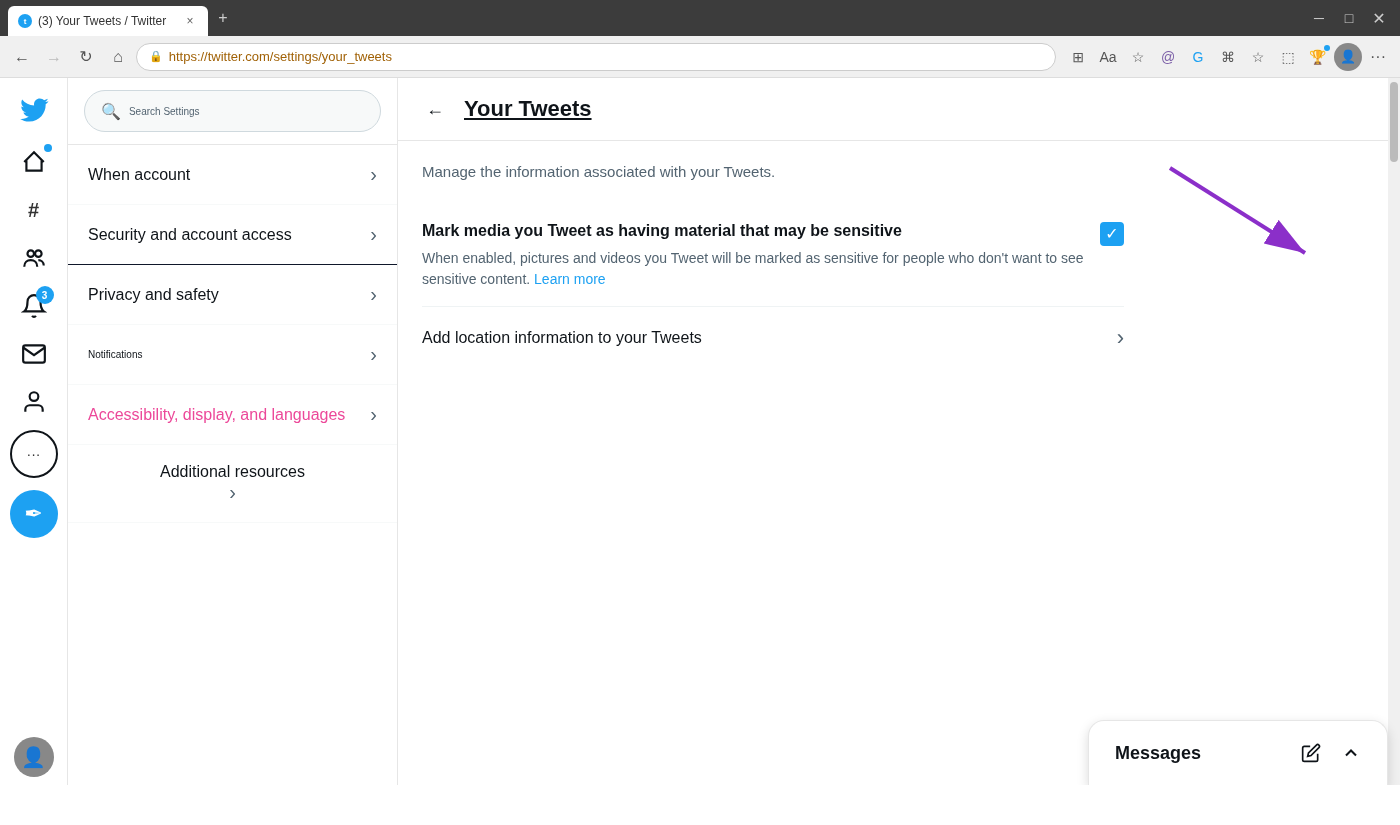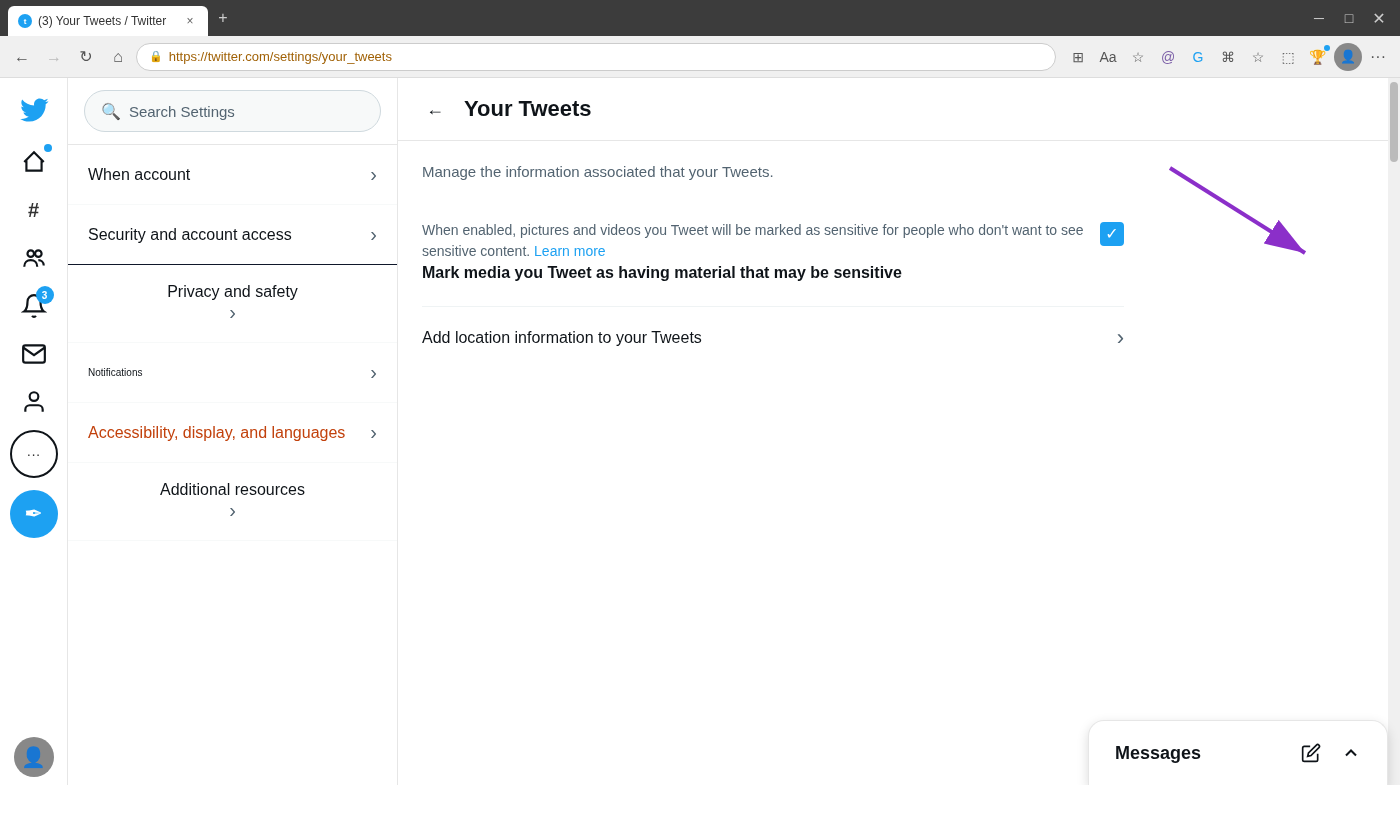--- a/index.html
+++ b/index.html
@@ -139,73 +139,73 @@
     <div style="width:40px;height:40px;border-radius:50%;background:#888;overflow:hidden;cursor:pointer;display:flex;align-items:center;justify-content:center;color:#555;font-size:20px;">
       👤
     </div>
   </div>
 
   <div style="width:330px;background:#fff;border-right:1px solid #e6e6e6;overflow-y:auto;">
 
     <div style="padding:12px 16px;border-bottom:1px solid #e6e6e6;">
       <div style="width:100%;height:42px;border:1px solid #cfd9de;border-radius:21px;display:flex;align-items:center;padding:0 16px;gap:8px;background:#f7f9f9;cursor:text;">
         <span style="color:#536471;font-size:16px;">🔍</span>
-        <span style="color:#536471;font-size:15px;text-align:center;">Search Settings</span>
+        <span style="color:#536471;font-size:10px;text-align:center;">Search Settings</span>
       </div>
     </div>
 
     <div style="display:flex;align-items:center;justify-content:space-between;padding:18px 20px;cursor:pointer;border-bottom:1px solid #f7f9f9;">
       <span style="font-size:16px;color:#0f1419;">When account</span>
       <span style="color:#536471;font-size:20px;">›</span>
     </div>
 
     <div style="display:flex;align-items:center;justify-content:space-between;padding:18px 20px;cursor:pointer;border-bottom:1px solid #0f172a;">
       <span style="font-size:16px;color:#0f1419;">Security and account access</span>
       <span style="color:#536471;font-size:20px;">›</span>
     </div>
 
-    <div style="display:flex;align-items:center;justify-content:space-between;padding:18px 20px;cursor:pointer;border-bottom:1px solid #f7f9f9;flex-direction:column;">
+    <div style="display:flex;align-items:center;justify-content:space-between;padding:18px 20px;cursor:pointer;border-bottom:1px solid #f7f9f9;">
       <span style="font-size:16px;color:#0f1419;">Privacy and safety</span>
       <span style="color:#536471;font-size:20px;">›</span>
     </div>
 
     <div style="display:flex;align-items:center;justify-content:space-between;padding:18px 20px;cursor:pointer;border-bottom:1px solid #f7f9f9;">
       <span style="font-size:10px;color:#0f1419;">Notifications</span>
       <span style="color:#536471;font-size:20px;">›</span>
     </div>
 
     <div style="display:flex;align-items:center;justify-content:space-between;padding:18px 20px;cursor:pointer;border-bottom:1px solid #f7f9f9;">
-      <span style="font-size:16px;color:#c2410c;">Accessibility, display, and languages</span>
+      <span style="font-size:16px;color:#ec4899;">Accessibility, display, and languages</span>
       <span style="color:#536471;font-size:20px;">›</span>
     </div>
 
     <div style="display:flex;align-items:center;justify-content:space-between;padding:18px 20px;cursor:pointer;border-bottom:1px solid #f7f9f9;flex-direction:column;">
       <span style="font-size:16px;color:#0f1419;">Additional resources</span>
       <span style="color:#536471;font-size:20px;">›</span>
     </div>
   </div>
 
   <div style="flex:1;background:#fff;overflow-y:auto;position:relative;">
 
     <div style="display:flex;align-items:center;padding:14px 20px;border-bottom:1px solid #e6e6e6;gap:12px;">
       <button style="width:34px;height:34px;border-radius:50%;border:none;background:transparent;cursor:pointer;display:flex;align-items:center;justify-content:center;font-size:18px;color:#0f1419;">←</button>
-      <h1 style="font-size:22px;font-weight:700;color:#0f1419;">Your Tweets</h1>
+      <h1 style="font-size:22px;font-weight:700;color:#0f1419;text-decoration:underline;">Your Tweets</h1>
     </div>
 
     <div style="padding:20px 24px;max-width:750px;">
-      <p style="font-size:15px;color:#536471;margin-bottom:24px;line-height:1.5;">Manage the information associated that your Tweets.</p>
+      <p style="font-size:15px;color:#536471;margin-bottom:24px;line-height:1.5;">Manage the information associated with your Tweets.</p>
 
       <div style="display:flex;align-items:flex-start;justify-content:space-between;padding:12px 0 16px;border-bottom:1px solid #eff3f4;gap:16px;">
         <div style="flex:1;">
+          <div style="font-size:16px;font-weight:600;color:#0f1419;margin-bottom:6px;line-height:1.4;">Mark media you Tweet as having material that may be sensitive</div>
           <div style="font-size:14px;color:#536471;line-height:1.5;">
             <span>When enabled, pictures and videos you Tweet will be marked as sensitive for people who don't want to see sensitive content.</span>
             <span> </span>
             <a href="#" style="color:#1da1f2;text-decoration:none;">Learn more</a>
           </div>
-          <div style="font-size:16px;font-weight:600;color:#0f1419;margin-bottom:6px;line-height:1.4;">Mark media you Tweet as having material that may be sensitive</div>
         </div>
         <div style="width:24px;height:24px;background:#1da1f2;border:2px solid #1da1f2;border-radius:4px;display:flex;align-items:center;justify-content:center;color:white;font-size:16px;cursor:pointer;flex-shrink:0;margin-top:2px;">✓</div>
       </div>
 
       <div style="display:flex;align-items:center;justify-content:space-between;padding:18px 0;cursor:pointer;">
         <span style="font-size:16px;color:#0f1419;">Add location information to your Tweets</span>
         <span style="color:#536471;font-size:22px;">›</span>
       </div>
     </div>
 

